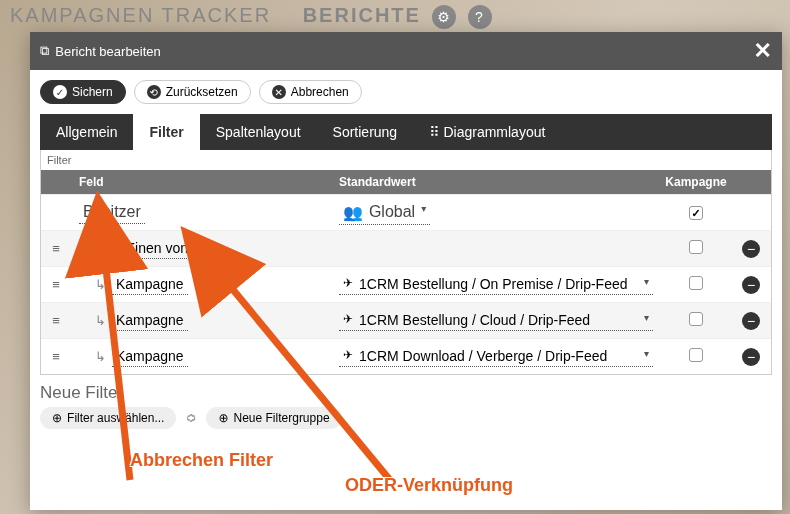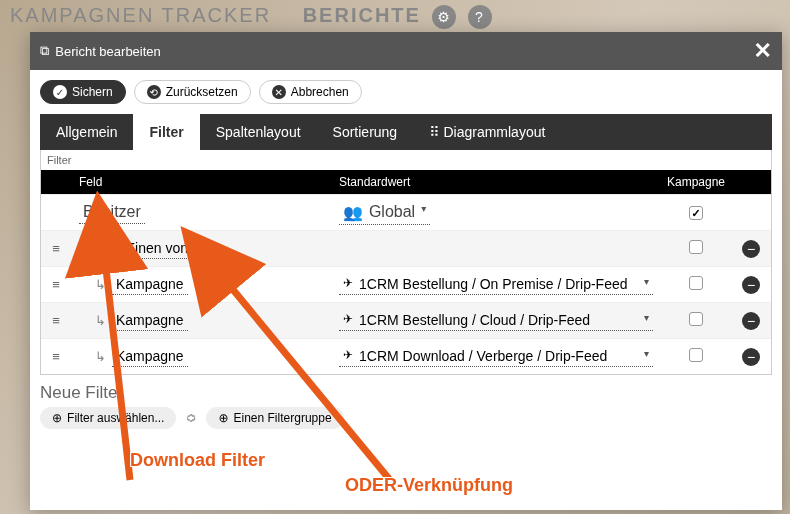--- a/index.html
+++ b/index.html
@@ -14,21 +14,21 @@
 .toolbar { padding: 10px; display: flex; gap: 8px; }
 .btn { border: 1px solid #ccc; background: #fff; border-radius: 14px; padding: 4px 12px; font-size: 12px; display: inline-flex; align-items: center; gap: 5px; cursor: pointer; }
 .btn.primary { background: #333; color: #fff; border-color: #333; }
 .btn .ico { display: inline-flex; width: 14px; height: 14px; background: #333; color: #fff; border-radius: 50%; align-items: center; justify-content: center; font-size: 10px; }
 .btn.primary .ico { background: #fff; color: #333; }
 .tabs { display: flex; background: #333; margin: 0 10px; }
 .tab { padding: 10px 16px; color: #fff; font-size: 14px; cursor: pointer; display: flex; align-items: center; gap: 4px; }
 .tab.active { background: #fff; color: #333; font-weight: 600; }
 .panel { margin: 0 10px; border: 1px solid #ccc; border-top: none; }
 .panel-label { font-size: 11px; color: #666; padding: 4px 6px; }
-.grid-header { display: flex; background: #000000; color: #fff; font-size: 12px; }
+.grid-header { display: flex; background: #737373; color: #fff; font-size: 12px; font-weight: bold; }
 .col-drag { width: 30px; }
 .col-field { flex: 0 0 260px; padding: 5px 8px; }
 .col-default { flex: 1; padding: 5px 8px; }
 .col-hide { width: 70px; padding: 5px 4px; text-align: center; }
 .col-del { width: 40px; }
 .row { display: flex; align-items: center; border-top: 1px solid #eee; min-height: 36px; }
 .row:nth-child(even) { background: #f5f5f5; }
 .row .col-drag { text-align: center; color: #666; cursor: grab; }
 .row .col-field { padding: 4px 8px; display: flex; align-items: center; gap: 6px; }
 .row .col-default { padding: 4px 8px; }
@@ -200,29 +200,29 @@
   <div class="footer-area">
     <div class="footer-label">Neue Filter</div>
     <div class="footer-btns">
       <button class="pill-btn">
         <span>⊕</span>
         <span>Filter auswählen...</span>
       </button>
       <span class="chevrons">︽<br>︾</span>
       <button class="pill-btn">
         <span>⊕</span>
-        <span>Einen Filtergruppe</span>
+        <span>Neue Filtergruppe</span>
       </button>
     </div>
   </div>
 </div>
 
 <svg class="arrow-svg" style="left:0;top:0;" width="790" height="514">
   <defs>
     <marker id="ah" markerWidth="12" markerHeight="12" refX="2" refY="6" orient="auto">
       <path d="M0,0 L12,6 L0,12 Z" fill="#e85a1a"></path>
     </marker>
   </defs>
   <line x1="130" y1="480" x2="105" y2="260" stroke="#e85a1a" stroke-width="7" marker-end="url(#ah)"></line>
   <line x1="390" y1="480" x2="225" y2="280" stroke="#e85a1a" stroke-width="7" marker-end="url(#ah)"></line>
 </svg>
-<div class="annotation" style="left:130px; top:450px;">Download Filter</div>
+<div class="annotation" style="left:130px; top:450px;">Abbrechen Filter</div>
 <div class="annotation" style="left:345px; top:475px;">ODER-Verknüpfung</div>
 
 </body></html>

